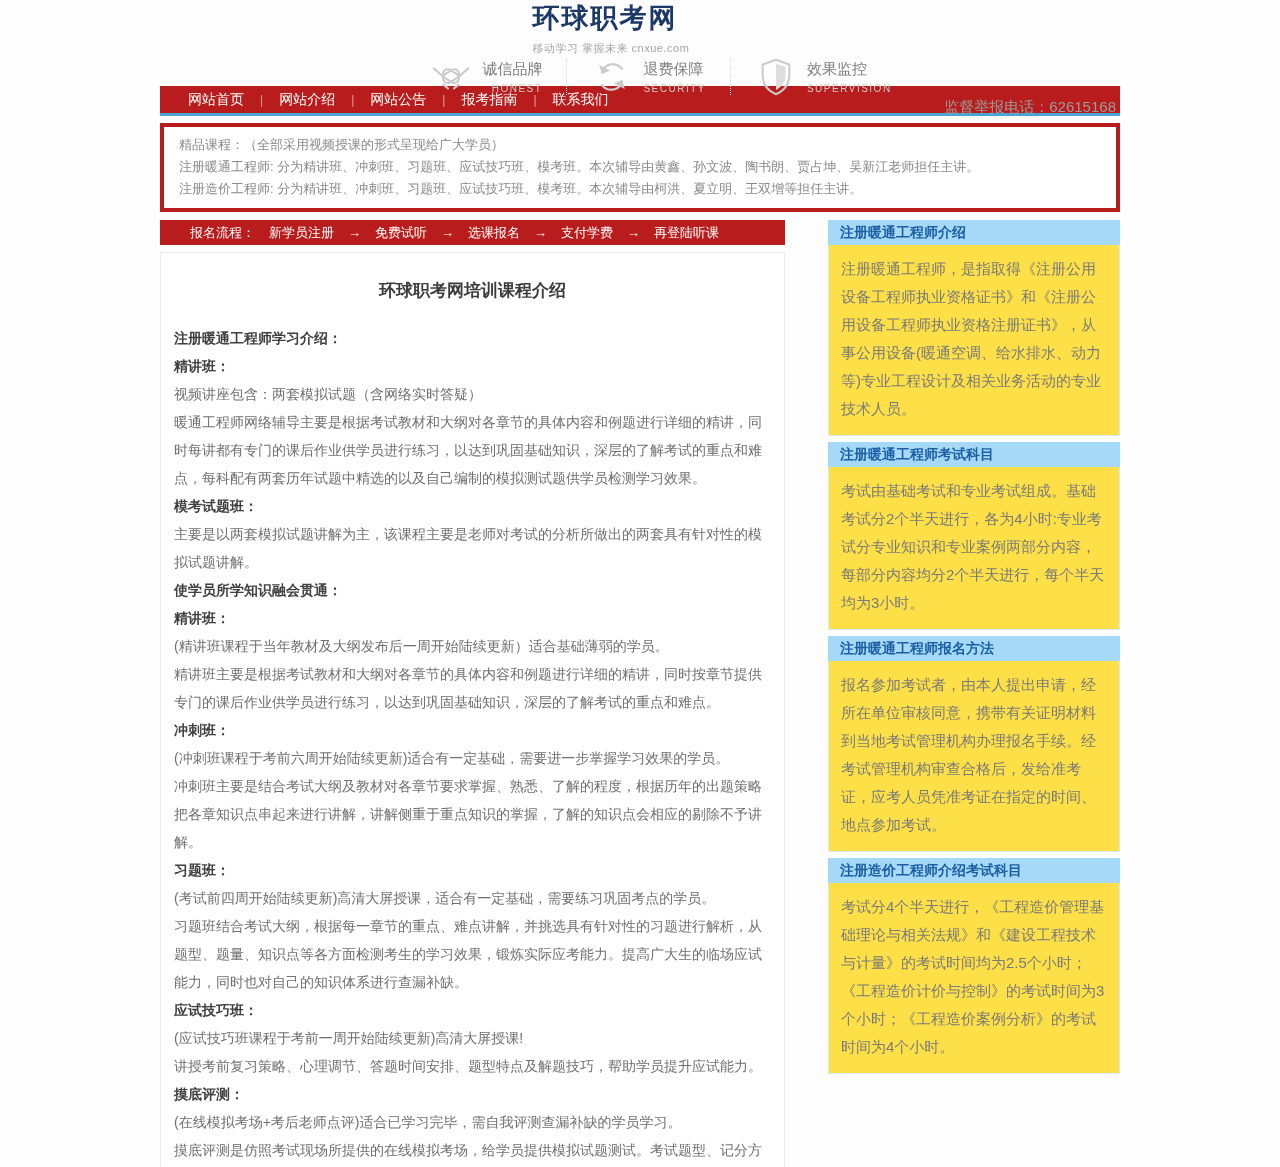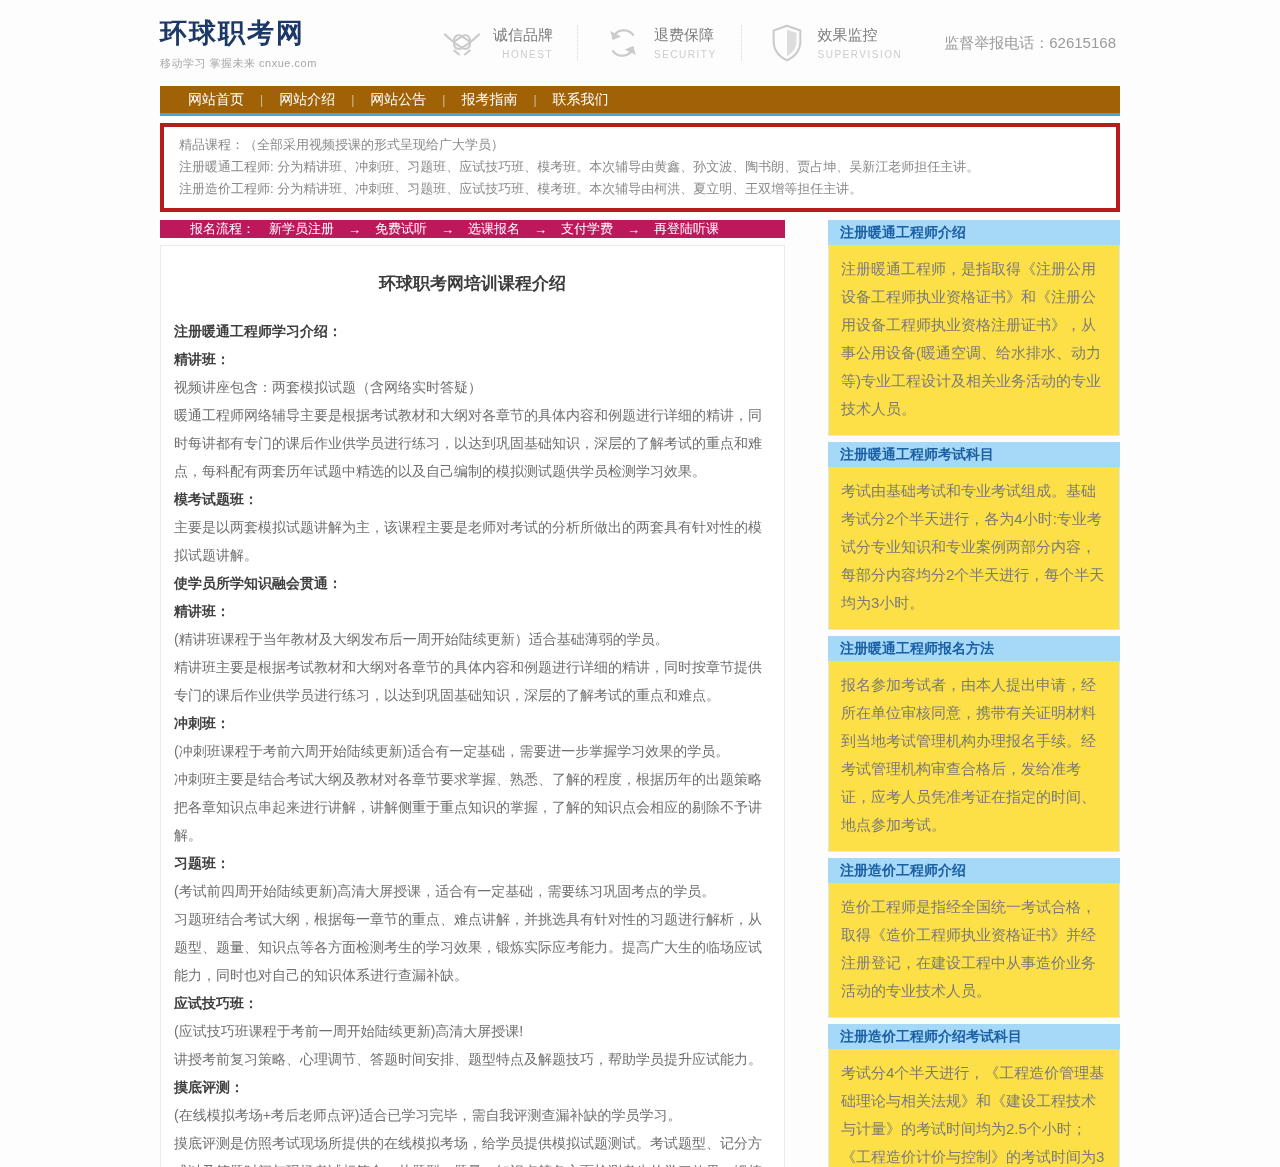--- a/index.html
+++ b/index.html
@@ -4,48 +4,48 @@
 <style>
   * { box-sizing: border-box; margin: 0; padding: 0; }
   html,body { background:#fdfdfd; }
   body {
     font-family: "Liberation Sans", "DejaVu Sans", sans-serif;
     color:#666; min-width:1280px; width:1280px; height:1167px; margin:0 auto;
   }
   .wrapper { width:960px; margin:0 auto; }
 
   
-  .site-header { height:86px; display:flex; align-items:center; }
+  .site-header { height:86px; display:flex; align-items:center;flex-direction:column; }
   .logo-block { width:215px; cursor:pointer; }
   .logo-title { font-size:27px; font-weight:bold; color:#1c3866; letter-spacing:2px; }
   .logo-tagline { font-size:11px; color:#a6a6a6; margin-top:5px; letter-spacing:0.5px; }
   .badges { display:flex; align-items:center; margin-left:42px; }
   .badge { display:flex; align-items:center; padding:0 24px; }
   .badge-sep { border-left:1px dotted #d9d9d9; height:36px; }
   .badge-icon { width:42px; height:42px; margin-right:10px; flex:0 0 auto; }
   .badge-label { font-size:15px; color:#7c7c7c; }
   .badge-sub { font-size:10px; color:#cccccc; letter-spacing:1.5px; margin-top:4px; text-align:right; }
   .hotline { margin-left:auto; font-size:15px; color:#9b9b9b; padding-right:4px; }
 
   
-  .nav-bar { background:#a16207; border-bottom:3px solid #4aa4d1; }
+  .nav-bar { background:#b91c1c; border-bottom:3px solid #4aa4d1; }
   .nav-inner { display:flex; align-items:center; height:27px; padding-left:12px; }
   .nav-item { color:#ffffff; font-size:14px; padding:0 16px; text-decoration:none; line-height:27px; cursor:pointer; }
   .nav-sep { color:rgba(255,255,255,0.55); font-size:12px; }
 
   
   .notice-box { margin-top:7px; border:4px solid #b91c1c; background:#ffffff; padding:7px 15px 8px; }
   .notice-line { font-size:13px; color:#8a8a8a; line-height:22px; }
 
   
   .main-row { display:flex; margin-top:8px; align-items:flex-start; }
   .left-col { width:625px; }
   .right-col { width:327px; margin-left:8px; }
 
-  .process-bar { background:#be185d; height:18px; display:flex; align-items:center; padding-left:30px; }
+  .process-bar { background:#b91c1c; height:25px; display:flex; align-items:center; padding-left:30px; }
   .process-label { color:#fff; font-size:13px; }
   .process-step { color:#fff; font-size:13px; margin:0 14px; text-decoration:none; cursor:pointer; }
   .process-arrow { color:#fff; font-size:13px; }
 
   .article-box { margin-top:7px; border:1px solid #ebebeb; background:#fff; padding:20px 13px 36px; min-height:905px; }
   .article-title { text-align:center; font-size:17px; font-weight:bold; color:#3c3c3c; margin:6px 0 22px; }
   .blk { font-size:14px; line-height:28px; }
   .blk.heading { font-weight:bold; color:#404040; }
   .blk.para { color:#6f6f6f; }
 
@@ -181,22 +181,18 @@
       </div>
       <div class="side-box">
         <div class="side-box-header">注册暖通工程师考试科目</div>
         <div class="side-box-body">考试由基础考试和专业考试组成。基础考试分2个半天进行，各为4小时:专业考试分专业知识和专业案例两部分内容，每部分内容均分2个半天进行，每个半天均为3小时。</div>
       </div>
       <div class="side-box">
         <div class="side-box-header">注册暖通工程师报名方法</div>
         <div class="side-box-body">报名参加考试者，由本人提出申请，经所在单位审核同意，携带有关证明材料到当地考试管理机构办理报名手续。经考试管理机构审查合格后，发给准考证，应考人员凭准考证在指定的时间、地点参加考试。</div>
       </div>
       <div class="side-box">
-        <div class="side-box-header">注册造价工程师介绍</div>
-        <div class="side-box-body">造价工程师是指经全国统一考试合格，取得《造价工程师执业资格证书》并经注册登记，在建设工程中从事造价业务活动的专业技术人员。</div>
-      </div>
-      <div class="side-box">
         <div class="side-box-header">注册造价工程师介绍考试科目</div>
         <div class="side-box-body">考试分4个半天进行，《工程造价管理基础理论与相关法规》和《建设工程技术与计量》的考试时间均为2.5个小时；《工程造价计价与控制》的考试时间为3个小时；《工程造价案例分析》的考试时间为4个小时。</div>
       </div>
     </div>
   </div>
 </div>
 
 </body></html>

